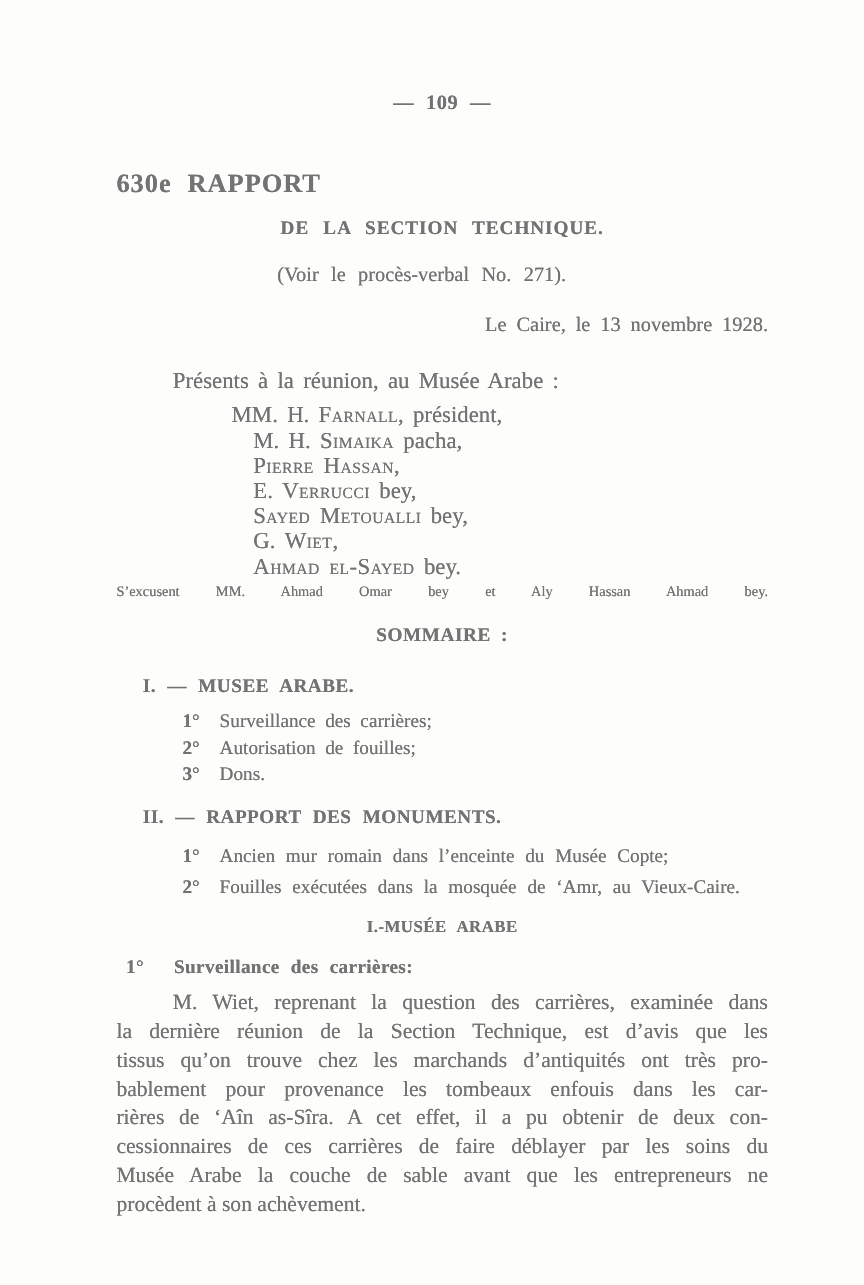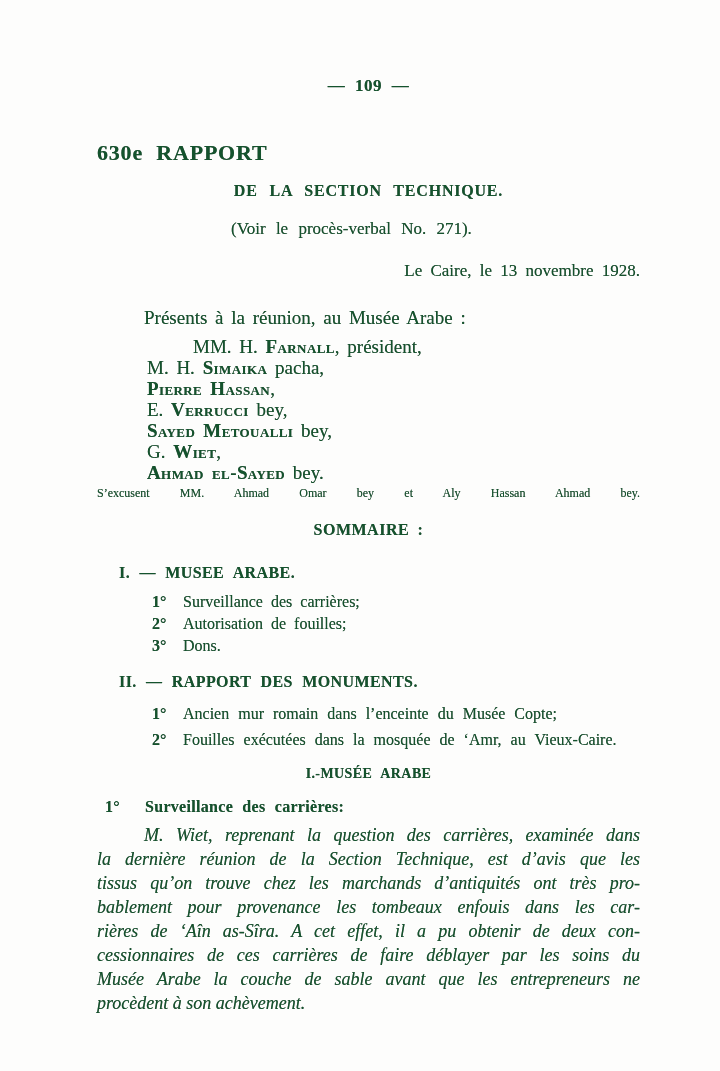--- a/index.html
+++ b/index.html
@@ -58,26 +58,26 @@
   .presents-line {
     margin-top: 26px;
     font-size: 19px;
     text-indent: 47px;
     word-spacing: 3px;
   }
   .attendees { margin-top: 7px; }
   .attendee {
     font-size: 19px;
     line-height: 21px;
-    margin-left: 50px;
+    margin-left: 114px;
     word-spacing: 3px;
   }
   .attendee.first { margin-left: 96px; }
   .attendee span { white-space: pre-wrap; }
-  .sc { font-variant: small-caps; letter-spacing: 0.4px; font-weight: bold; }
+  .sc { font-variant: small-caps; letter-spacing: 0.4px; }
   .excuses-line {
     font-size: 12px;
     line-height: 21px;
     text-align: justify;
     text-align-last: justify;
     word-spacing: 2px;
   }
   .sommaire-title {
     margin-top: 17px;
     text-align: center;
@@ -121,29 +121,28 @@
     word-spacing: 5px;
     letter-spacing: 0.3px;
   }
   .sub-heading .num { display: inline-block; width: 40px; }
   .paragraph { margin-top: 7px; }
   .para-line {
     font-size: 18px;
     line-height: 24px;
     text-align: justify;
     text-align-last: justify;
-    font-style: italic;
   }
   .para-line.indent { text-indent: 47px; }
   .para-line.last { text-align-last: left; }
 </style>
 </head>
 <body>
 
-<div class="page" style="background: rgb(253, 253, 252); color: #14532d;">
+<div class="page" style="background: rgb(253, 253, 252); color: #737373;">
   <div class="content">
 
     <div class="page-number">— 109 —</div>
 
     <div class="report-title">630e RAPPORT</div>
 
     <div class="report-subtitle">DE LA SECTION TECHNIQUE.</div>
 
     <div class="reference-line">(Voir le procès-verbal No. 271).</div>
 

